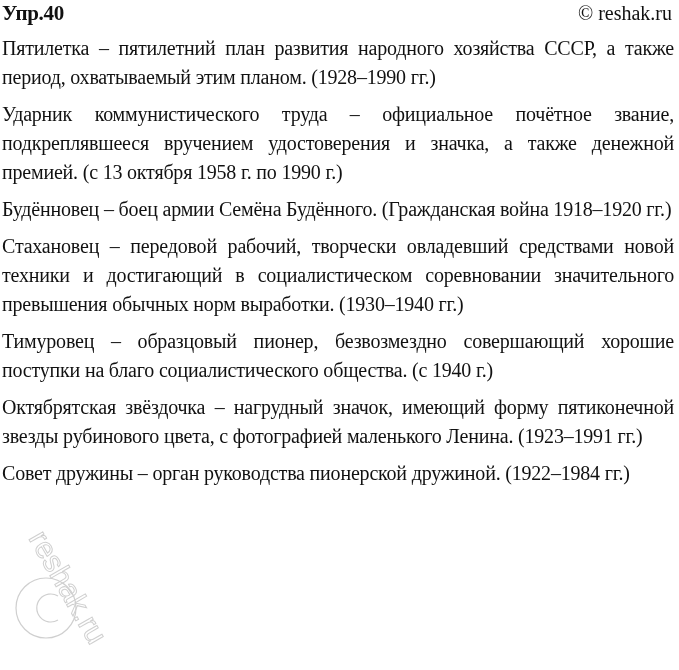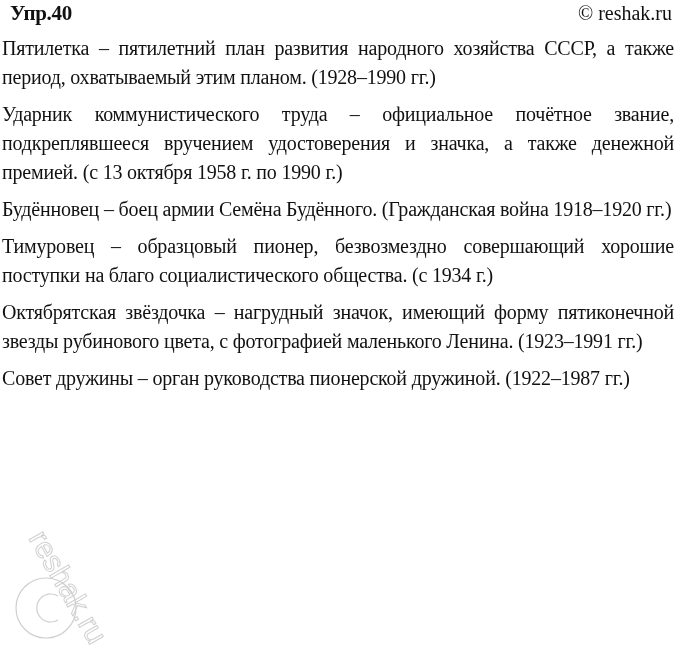--- a/index.html
+++ b/index.html
@@ -14,21 +14,20 @@
       position: relative;
       font-family: "Liberation Serif", "DejaVu Serif", serif;
       color: #111111;
     }
     .header {
       position: absolute;
       left: 0;
       right: 0;
       top: 0;
       height: 30px;
-      margin-left: 8px;
     }
     .title {
       position: absolute;
       left: 2px;
       top: 0px;
       font-size: 21px;
       font-weight: bold;
       line-height: 26px;
       letter-spacing: -0.3px;
     }
@@ -70,23 +69,24 @@
 
 <div class="header">
   <div class="title">Упр.40</div>
   <div class="copyright">© reshak.ru</div>
 </div>
 
 <div class="content">
   <p class="para">Пятилетка – пятилетний план развития народного хозяйства СССР, а также период, охватываемый этим планом. (1928–1990 гг.)</p>
   <p class="para">Ударник коммунистического труда – официальное почётное звание, подкреплявшееся вручением удостоверения и значка, а также денежной премией. (с 13 октября 1958 г. по 1990 г.)</p>
   <p class="para">Будённовец – боец армии Семёна Будённого. (Гражданская война 1918–1920 гг.)</p>
-  <p class="para">Тимуровец – образцовый пионер, безвозмездно совершающий хорошие поступки на благо социалистического общества. (с 1934 г.)</p>
+  <p class="para">Стахановец – передовой рабочий, творчески овладевший средствами новой техники и достигающий в социалистическом соревновании значительного превышения обычных норм выработки. (1930–1940 гг.)</p>
+  <p class="para">Тимуровец – образцовый пионер, безвозмездно совершающий хорошие поступки на благо социалистического общества. (с 1940 г.)</p>
   <p class="para">Октябрятская звёздочка – нагрудный значок, имеющий форму пятиконечной звезды рубинового цвета, с фотографией маленького Ленина. (1923–1991 гг.)</p>
-  <p class="para">Совет дружины – орган руководства пионерской дружиной. (1922–1987 гг.)</p>
+  <p class="para">Совет дружины – орган руководства пионерской дружиной. (1922–1984 гг.)</p>
 </div>
 
 <svg class="watermark" viewBox="0 0 120 140" xmlns="http://www.w3.org/2000/svg">
   <g fill="none" stroke="#777777" stroke-width="1.2">
     <circle cx="40" cy="88" r="30"></circle>
     <path d="M52 76 A14 14 0 1 0 52 100"></path>
   </g>
   <text x="0" y="0" font-family="Liberation Sans, sans-serif" font-size="30" fill="none" stroke="#777777" stroke-width="1" transform="translate(22,18) rotate(60)">reshak.ru</text>
 </svg>
 

